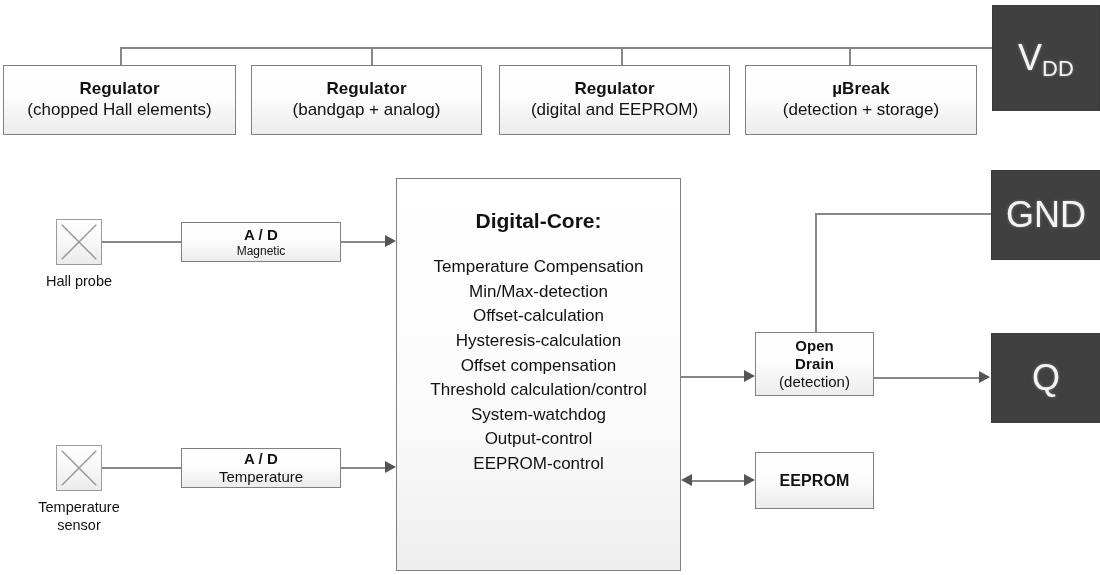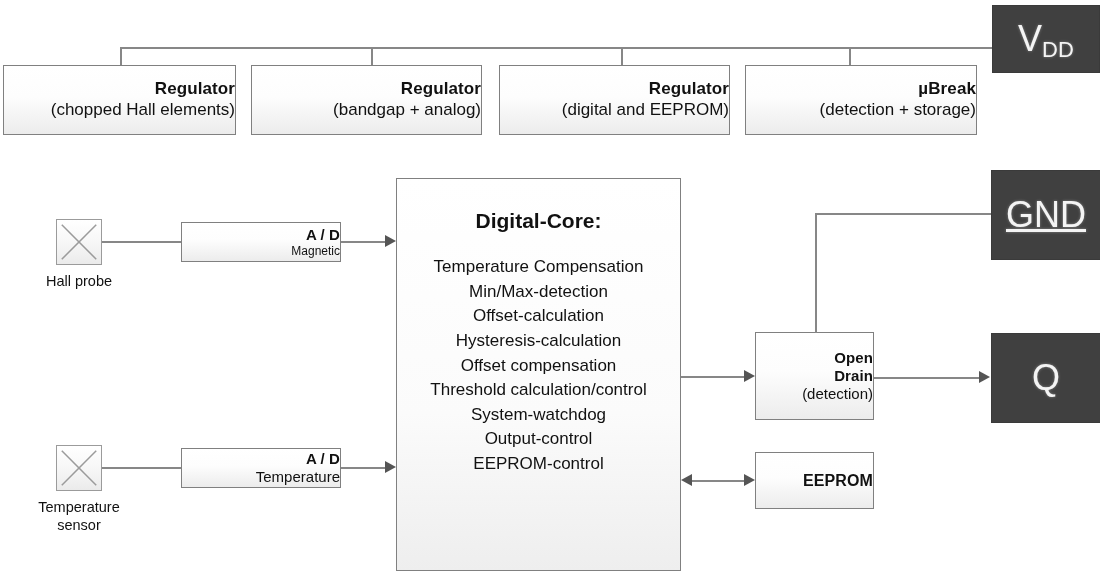--- a/index.html
+++ b/index.html
@@ -20,21 +20,21 @@
   }
 
   
   .blk {
     position: absolute;
     box-sizing: border-box;
     border: 1.5px solid #808080;
     background: linear-gradient(to bottom, #ffffff 0%, #fdfdfd 45%, #ececec 100%);
     display: flex;
     flex-direction: column;
-    align-items: flex-end;
+    align-items: center;
     justify-content: center;
     text-align: center;
     line-height: 1.22;
     color: #111111;
   }
   .blk .t1 { font-weight: bold; font-size: 17px; letter-spacing: .1px; }
   .blk .t2 { font-weight: normal; font-size: 17px; }
 
   
   .pad {
@@ -135,25 +135,25 @@
   <div class="blk" style="left:499px; top:65px; width:231px; height:70px;">
     <div class="t1">Regulator</div>
     <div class="t2">(digital and EEPROM)</div>
   </div>
 
   <div class="blk" style="left:745px; top:65px; width:232px; height:70px;">
     <div class="t1">µBreak</div>
     <div class="t2">(detection + storage)</div>
   </div>
 
-  <div class="pad" style="left:992px; top:5px; width:108px; height:68px;">
+  <div class="pad" style="left:992px; top:5px; width:108px; height:106px;">
     <div class="lbl"><span>V</span><sub>DD</sub></div>
   </div>
 
-  <div class="pad" style="left:991px; top:170px; width:110px; height:90px;text-decoration:underline;">
+  <div class="pad" style="left:991px; top:170px; width:110px; height:90px;">
     <div class="lbl">GND</div>
   </div>
 
   <div class="pad" style="left:991px; top:333px; width:110px; height:90px;">
     <div class="lbl">Q</div>
   </div>
 
   <div class="sensor" style="left:56px; top:219px; width:46px; height:46px;">
     <svg viewBox="0 0 46 46">
       <line x1="5" y1="5" x2="41" y2="41" stroke="#9b9b9b" stroke-width="1.6"></line>
@@ -208,21 +208,21 @@
       <div class="ln">Threshold calculation/control</div>
       <div class="ln">System-watchdog</div>
       <div class="ln">Output-control</div>
       <div class="ln">EEPROM-control</div>
     </div>
   </div>
 
   <div class="wire-h" style="left:681px; top:376px; width:64px;"></div>
   <div class="arrow right" style="left:744px; top:370px;"></div>
 
-  <div class="blk" style="left:755px; top:332px; width:119px; height:88px;">
+  <div class="blk" style="left:755px; top:332px; width:119px; height:64px;">
     <div class="t1" style="font-size:15px;">Open</div>
     <div class="t1" style="font-size:15px;">Drain</div>
     <div class="t2" style="font-size:15px;">(detection)</div>
   </div>
 
   <div class="wire-h" style="left:815px; top:213px; width:176px;"></div>
   <div class="wire-v" style="left:815px; top:213px; height:120px;"></div>
 
   <div class="wire-h" style="left:874px; top:377px; width:106px;"></div>
   <div class="arrow right" style="left:979px; top:371px;"></div>

